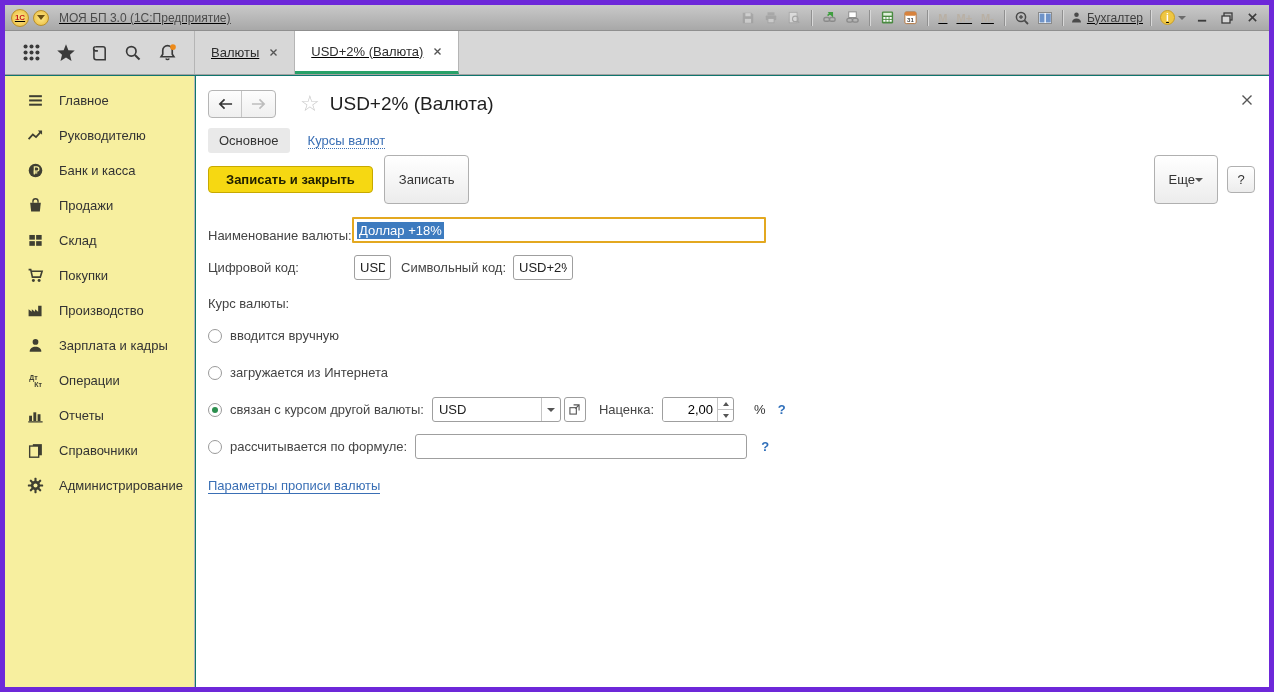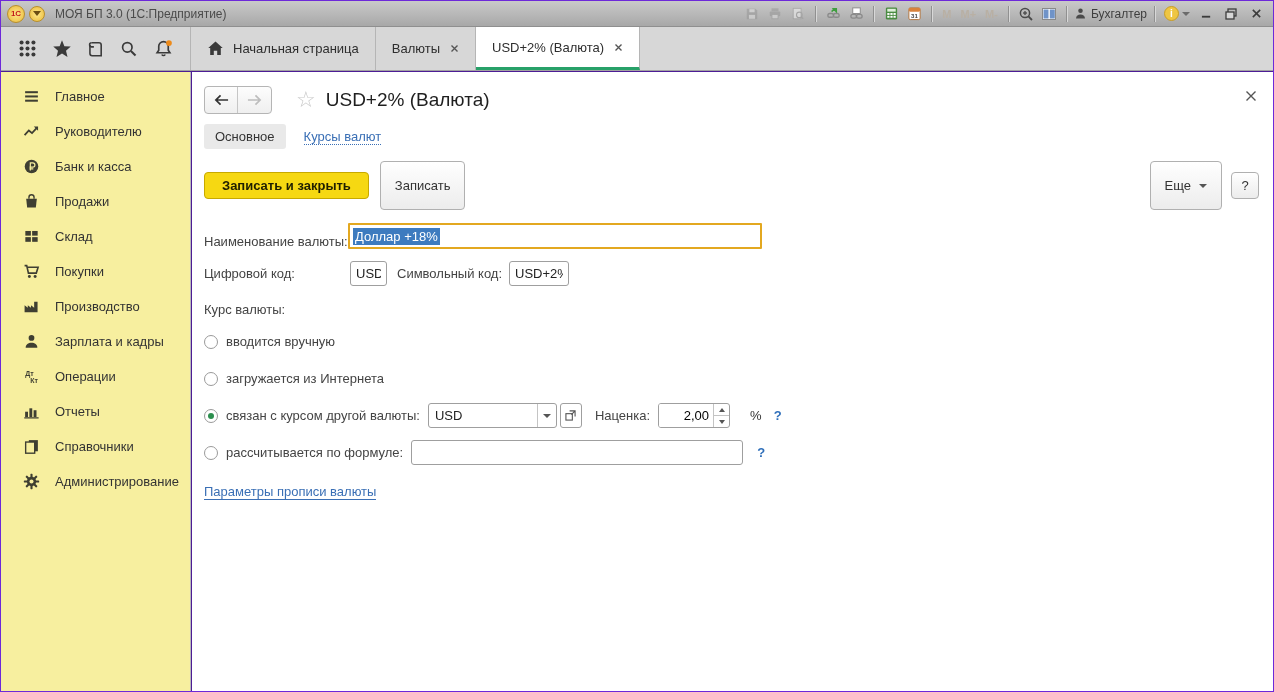--- a/index.html
+++ b/index.html
@@ -1,18 +1,18 @@
 <!DOCTYPE html>
 <html><head>
 <meta charset="utf-8">
 <style>
   * { margin:0; padding:0; box-sizing:border-box; }
   body { font-family:"Liberation Sans", sans-serif; background:#888; }
-  .app { width:1274px; height:692px; position:relative; overflow:hidden; background:#4c1d95;
-         border:1px solid #6d28d9; }
+  .app { width:1274px; height:692px; position:relative; overflow:hidden; background:#0f766e;
+         border:5px solid #6d28d9;text-decoration:underline; }
 
   
   .titlebar { height:26px; background:linear-gradient(#c9c9c9,#a8a8a8);
     border-bottom:1px solid #8f8f8f; display:flex; align-items:center; padding:0 6px; }
   .logo-circle { width:18px; height:18px; border-radius:50%;
     background:radial-gradient(#ffe98a,#e8b93a); border:1px solid #b98f2a;
     display:flex; align-items:center; justify-content:center;
     font-size:8px; font-weight:bold; color:#c21a1a; margin-right:4px; }
   .drop-circle { width:16px; height:16px; border-radius:50%;
     background:radial-gradient(#ffe98a,#e8b93a); border:1px solid #b98f2a;
@@ -64,27 +64,27 @@
   .navpair .nb:first-child { border-right:1px solid #c6c6c6; }
   .fav-star { margin:0 10px 0 24px; font-size:22px; color:#c9c9c9; }
   .page-title { font-size:19px; color:#1f1f1f; }
   .form-close { position:absolute; top:16px; right:16px; }
 
   .nav-row { margin-top:10px; display:flex; align-items:center; gap:18px; }
   .pill { background:#e9e9e9; border-radius:3px; padding:5px 11px; font-size:13px; color:#333; }
   .blue-link { color:#3a6fb5; font-size:13px; text-decoration:none; border-bottom:1px dotted #3a6fb5; }
   .blue-link.solid { border-bottom:1px solid #3a6fb5; }
 
-  .cmd-row { margin-top:12px; display:flex; align-items:center; }
+  .cmd-row { margin-top:2px; display:flex; align-items:center; }
   .btn { font-size:13px; color:#333; background:linear-gradient(#ffffff,#ececec);
     border:1px solid #b0b0b0; border-radius:4px; padding:16px 14px; cursor:default; }
   .btn.primary { background:#f6d812; border:1px solid #c7a900; font-weight:bold; color:#1f1f00;
     padding:5px 17px; margin-right:11px; }
   .cmd-spacer { flex:1; }
-  .btn.more { display:inline-flex; align-items:center; gap:8px; margin-right:9px; }
+  .btn.more { display:inline-flex; align-items:center; gap:0; margin-right:9px; }
   .caret { width:0; height:0; border-left:4px solid transparent; border-right:4px solid transparent;
     border-top:4px solid #555; }
   .btn.help { width:28px; text-align:center; padding:5px 0; margin-right:14px; }
 
   .frm { font-size:13px; color:#444; }
   .row { display:flex; align-items:center; }
   .r-name { margin-top:13px;align-items:flex-end; }
   .lbl-name { width:144px; }
   .inp-name { width:414px; height:26px; border:2px solid #e3a820; border-radius:1px;
     display:flex; align-items:center; padding-left:3px; }
@@ -284,26 +284,20 @@
           </svg>
       </div>
       <div class="qi">
         <svg width="19" height="19" viewBox="0 0 16 16">
             <path d="M8 2.2a4 4 0 00-4 4v3.2L2.6 11.6h10.8L12 9.4V6.2a4 4 0 00-4-4z" fill="none" stroke="#3a3a3a" stroke-width="1.4"></path>
             <path d="M6.6 13a1.5 1.5 0 002.8 0" fill="none" stroke="#3a3a3a" stroke-width="1.3"></path>
             <circle cx="12.6" cy="3.4" r="2.4" fill="#ed8a19"></circle>
           </svg>
       </div>
     </div>
-    <div class="tab home">
-      <svg width="17" height="17" viewBox="0 0 16 16">
-          <path d="M8 1.5l6.8 6H13V14H9.6v-4H6.4v4H3V7.5H1.2z" fill="#3a3a3a"></path>
-        </svg>
-      <span>Начальная страница</span>
-    </div>
     <div class="tab">
       <span>Валюты</span>
       <span class="x">
         <svg width="9" height="9" viewBox="0 0 12 12">
             <path d="M2 2l8 8M10 2l-8 8" stroke="#555" stroke-width="1.8"></path>
           </svg>
       </span>
     </div>
     <div class="tab active">
       <span>USD+2% (Валюта)</span>

